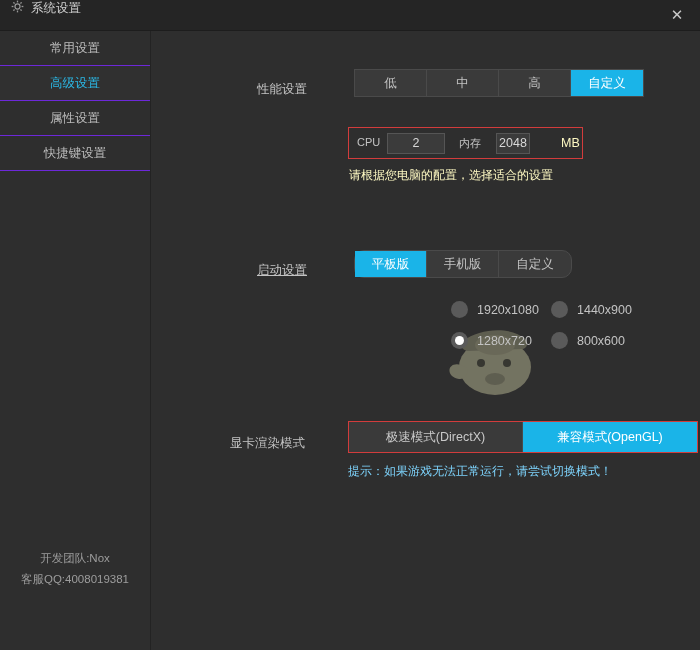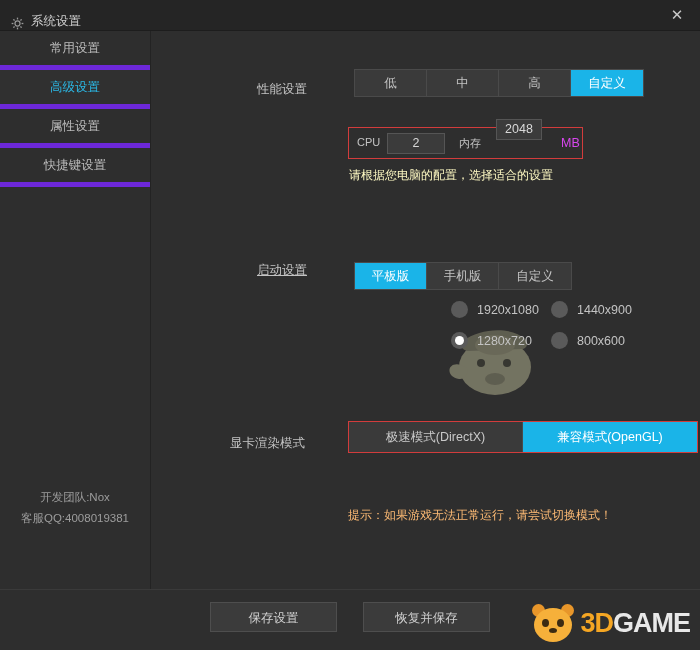--- a/index.html
+++ b/index.html
@@ -22,21 +22,21 @@
     background: #2e2e2e;
     display: flex;
     flex-direction: column;
   }
   
   .titlebar {
     height: 30px;
     background: #252525;
     border-bottom: 1px solid #1d1d1d;
     display: flex;
-    align-items: flex-end;
+    align-items: flex-start;
     position: relative;
     flex: 0 0 30px;
   }
   .titlebar .gear {
     margin-left: 11px;
     width: 13px;
     height: 13px;
     display: inline-block;
     position: relative;
     color: #9a9a9a;
@@ -74,21 +74,21 @@
     border-right: 1px solid #232323;
     flex: 0 0 150px;
     position: relative;
   }
   .side-item {
     height: 34px;
     line-height: 34px;
     text-align: center;
     font-size: 12.5px;
     color: #bcbcbc;
-    border-bottom: 5px solid #6d28d9;
+    border-bottom: 1px solid #6d28d9;
     cursor: pointer;
   }
   .side-item.active {
     color: #2bb8e6;
     background: #303030;
   }
   .side-footer {
     position: absolute;
     bottom: 60px;
     left: 0;
@@ -155,28 +155,28 @@
     height: 21px;
     line-height: 21px;
     text-align: center;
     box-sizing: border-box;
     font-family: "Liberation Sans", sans-serif;
     outline: none;
   }
   .unit {
     position: absolute;
     font-size: 12.5px;
-    color: #d946ef;
+    color: #fef9c3;
   }
   .hint {
     position: absolute;
     font-size: 12px;
     color: #fef9c3;
   }
-  .hint.orange2 { color: #fdba74; margin-top: 44px; }
+  .hint.orange2 { color: #7dd3fc; }
 
   
   .radio-item {
     position: absolute;
     display: flex;
     align-items: center;
     cursor: pointer;
   }
   .radio-dot {
     width: 17px;
@@ -382,27 +382,27 @@
         <div class="segbtn">低</div>
         <div class="segbtn">中</div>
         <div class="segbtn">高</div>
         <div class="segbtn on">自定义</div>
       </div>
 
       <div class="redbox" style="left:197px; top:96px; width:235px; height:32px;"></div>
       <div class="field-label" style="left:206px; top:105px;">CPU</div>
       <input class="field-input" style="left: 236px; top: 102px; width: 58px;" value="2">
       <div class="field-label" style="left:308px; top:105px;">内存</div>
-      <input class="field-input" style="left: 345px; top: 88px; width: 46px;" value="2048">
+      <input class="field-input" style="left: 345px; top: 102px; width: 34px;" value="2048">
       <div class="unit" style="left:410px; top:105px;">MB</div>
 
       <div class="hint" style="left:198px; top:136px;">请根据您电脑的配置，选择适合的设置</div>
 
       <div class="row-label" style="left:106px; top:231px;text-decoration:underline;">启动设置</div>
-      <div class="seg" style="left:203px; top:231px;">
+      <div class="seg" style="left:203px; top:219px;border-radius:10px;">
         <div class="segbtn on">平板版</div>
         <div class="segbtn">手机版</div>
         <div class="segbtn">自定义</div>
       </div>
 
       <div class="mascot">
         <svg width="95" height="80" viewBox="0 0 95 80" aria-hidden="true">
           <ellipse cx="52" cy="46" rx="36" ry="28" fill="#8b8a72"></ellipse>
           <path d="M18 44 C4 40 2 56 16 58 C22 59 26 52 24 47 Z" fill="#8b8a72"></path>
           <path d="M20 20 C38 6 70 6 82 18 C86 22 84 28 78 28 L26 30 C20 30 16 24 20 20 Z" fill="#6f6e5c"></path>
@@ -433,30 +433,13 @@
       <div class="row-label" style="left:79px; top:404px;">显卡渲染模式</div>
       <div class="render-wrap" style="left:197px; top:390px; width:350px; height:32px;">
         <div class="render-btn off">极速模式(DirectX)</div>
         <div class="render-btn on">兼容模式(OpenGL)</div>
       </div>
       <div class="hint orange2" style="left:197px; top:432px;">提示：如果游戏无法正常运行，请尝试切换模式！</div>
 
     </div>
   </div>
 
-  <div class="bottombar">
-    <div class="btn-main" id="save-btn">保存设置</div>
-    <div class="btn-main" id="restore-btn">恢复并保存</div>
-
-    <div class="watermark">
-      <div class="wm-panda">
-        <span class="ear l"></span>
-        <span class="ear r"></span>
-        <span class="head"></span>
-        <span class="eye l"></span>
-        <span class="eye r"></span>
-        <span class="nose"></span>
-      </div>
-      <span class="wm-text wm-3d">3D</span>
-      <span class="wm-text wm-game">GAME</span>
-    </div>
-  </div>
 </div>
 
 </body></html>

